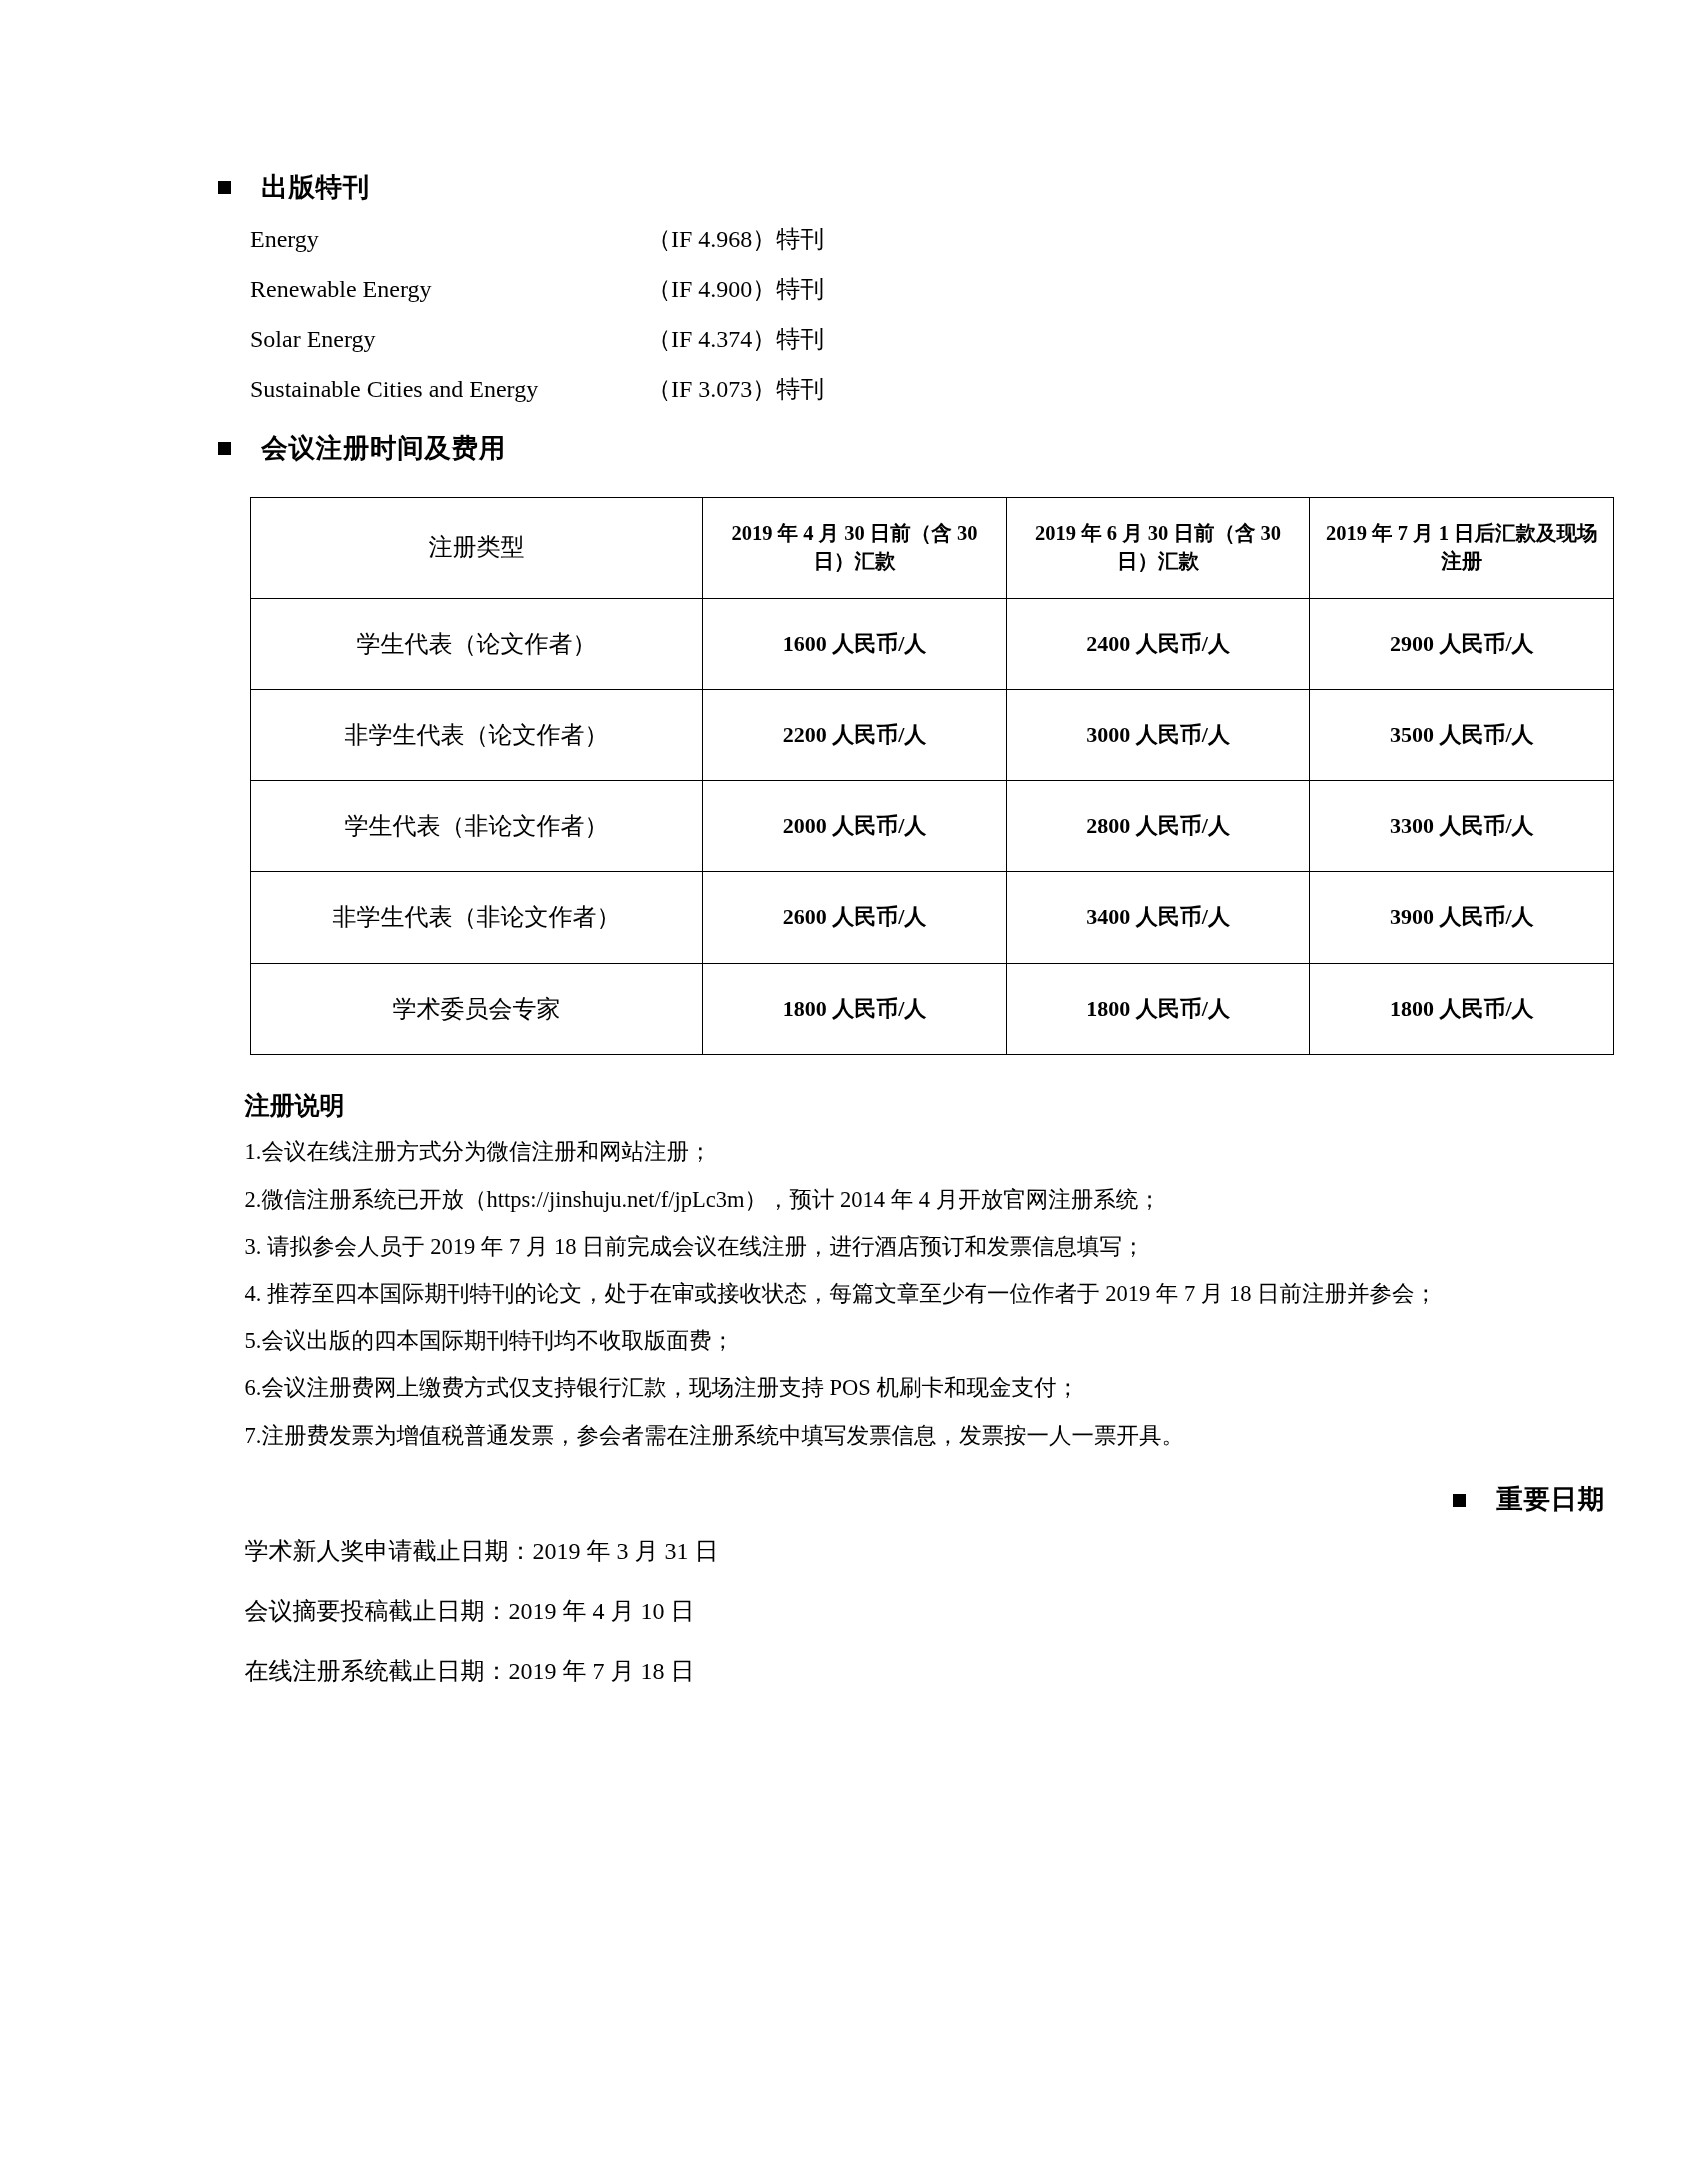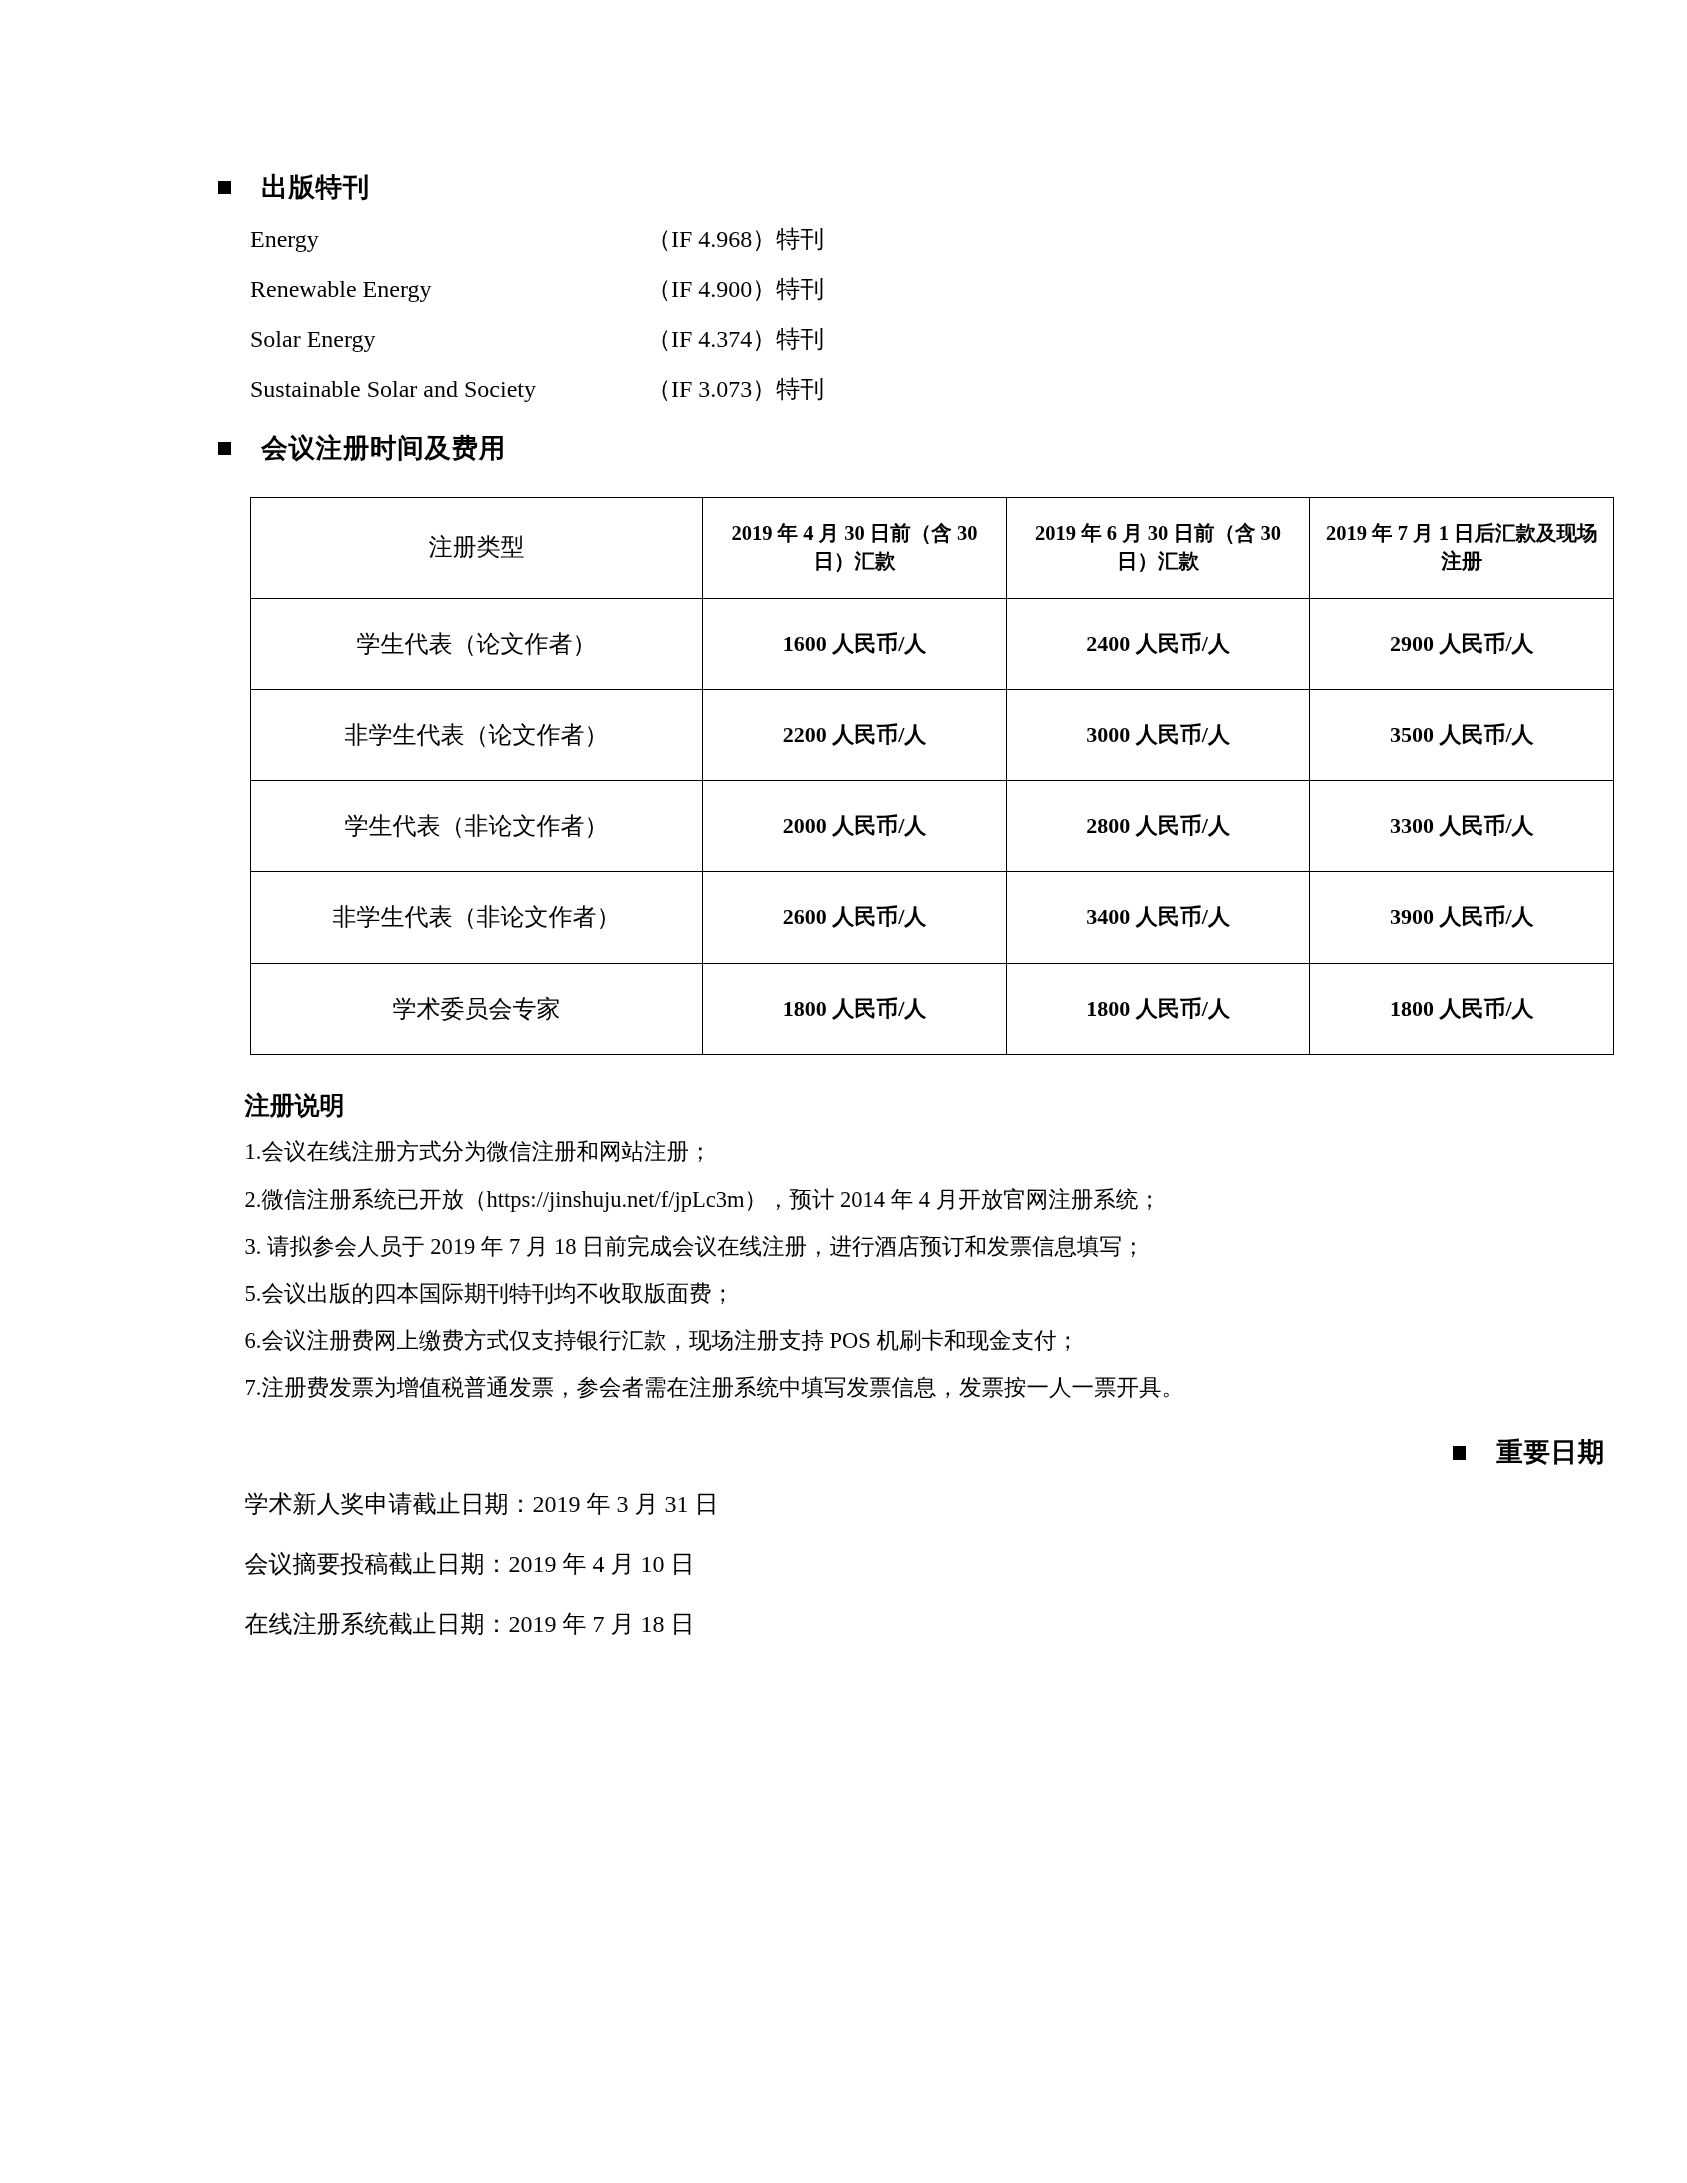--- a/index.html
+++ b/index.html
@@ -136,21 +136,21 @@
     </div>
     <div class="journal-row">
       <span class="jname">Renewable Energy</span>
       <span class="jif">（IF 4.900）特刊</span>
     </div>
     <div class="journal-row">
       <span class="jname">Solar Energy</span>
       <span class="jif">（IF 4.374）特刊</span>
     </div>
     <div class="journal-row">
-      <span class="jname">Sustainable Solar and Society</span>
+      <span class="jname">Sustainable Cities and Energy</span>
       <span class="jif">（IF 3.073）特刊</span>
     </div>
   </div>
 
   <div class="section-head" style="margin-top:29px;">
     <span class="bullet"></span>
     <span class="title">会议注册时间及费用</span>
   </div>
 
   <table class="fee-table">
@@ -200,20 +200,21 @@
         <td class="val">1800 人民币/人</td>
       </tr>
     </tbody>
   </table>
 
   <div class="notes-title">注册说明</div>
 
   <p class="note">1.会议在线注册方式分为微信注册和网站注册；</p>
   <p class="note">2.微信注册系统已开放（https://jinshuju.net/f/jpLc3m），预计 2014 年 4 月开放官网注册系统；</p>
   <p class="note">3. 请拟参会人员于 2019 年 7 月 18 日前完成会议在线注册，进行酒店预订和发票信息填写；</p>
+  <p class="note">4. 推荐至四本国际期刊特刊的论文，处于在审或接收状态，每篇文章至少有一位作者于 2019 年 7 月 18 日前注册并参会；</p>
   <p class="note">5.会议出版的四本国际期刊特刊均不收取版面费；</p>
   <p class="note">6.会议注册费网上缴费方式仅支持银行汇款，现场注册支持 POS 机刷卡和现金支付；</p>
   <p class="note">7.注册费发票为增值税普通发票，参会者需在注册系统中填写发票信息，发票按一人一票开具。</p>
 
   <div class="section-head dates-head">
     <span class="bullet"></span>
     <span class="title">重要日期</span>
   </div>
 
   <p class="date-line">学术新人奖申请截止日期：2019 年 3 月 31 日</p>

